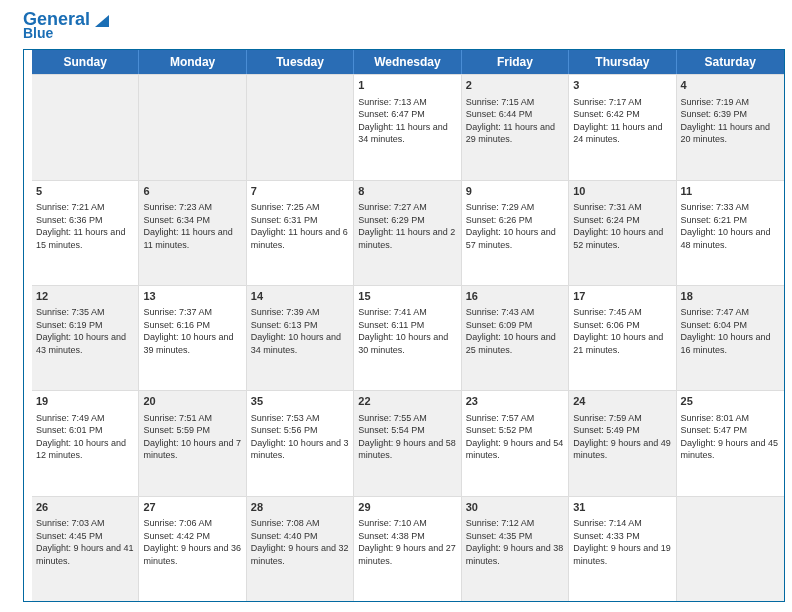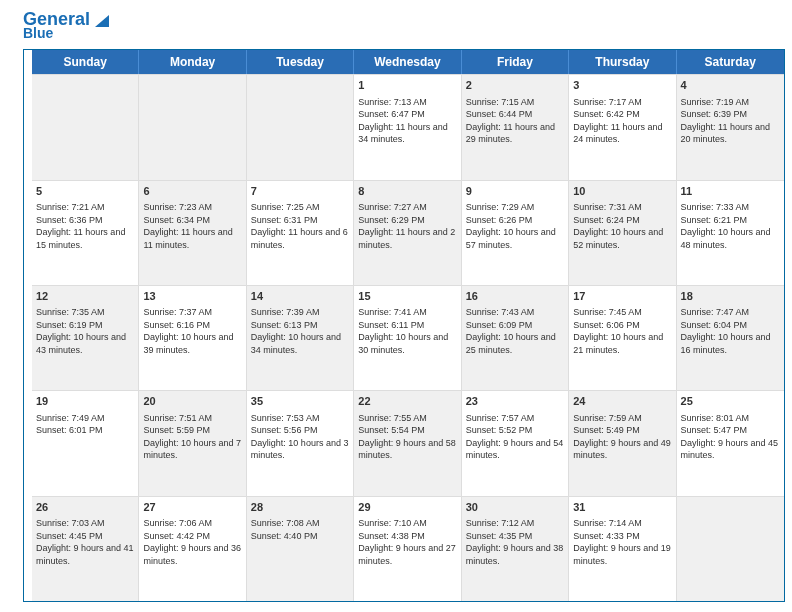--- a/index.html
+++ b/index.html
@@ -252,20 +252,21 @@
             <div class="cell-text">Sunrise: 7:47 AM</div>
             <div class="cell-text">Sunset: 6:04 PM</div>
             <div class="cell-text">Daylight: 10 hours and 16 minutes.</div>
           </div>
         </div>
         <div class="cal-row">
           <div class="cal-cell">
             <div class="day-num">19</div>
             <div class="cell-text">Sunrise: 7:49 AM</div>
             <div class="cell-text">Sunset: 6:01 PM</div>
+            <div class="cell-text">Daylight: 10 hours and 12 minutes.</div>
           </div>
           <div class="cal-cell shaded">
             <div class="day-num">20</div>
             <div class="cell-text">Sunrise: 7:51 AM</div>
             <div class="cell-text">Sunset: 5:59 PM</div>
             <div class="cell-text">Daylight: 10 hours and 7 minutes.</div>
           </div>
           <div class="cal-cell">
             <div class="day-num">35</div>
             <div class="cell-text">Sunrise: 7:53 AM</div>
@@ -307,20 +308,21 @@
           <div class="cal-cell">
             <div class="day-num">27</div>
             <div class="cell-text">Sunrise: 7:06 AM</div>
             <div class="cell-text">Sunset: 4:42 PM</div>
             <div class="cell-text">Daylight: 9 hours and 36 minutes.</div>
           </div>
           <div class="cal-cell shaded">
             <div class="day-num">28</div>
             <div class="cell-text">Sunrise: 7:08 AM</div>
             <div class="cell-text">Sunset: 4:40 PM</div>
+            <div class="cell-text">Daylight: 9 hours and 32 minutes.</div>
           </div>
           <div class="cal-cell">
             <div class="day-num">29</div>
             <div class="cell-text">Sunrise: 7:10 AM</div>
             <div class="cell-text">Sunset: 4:38 PM</div>
             <div class="cell-text">Daylight: 9 hours and 27 minutes.</div>
           </div>
           <div class="cal-cell shaded">
             <div class="day-num">30</div>
             <div class="cell-text">Sunrise: 7:12 AM</div>

